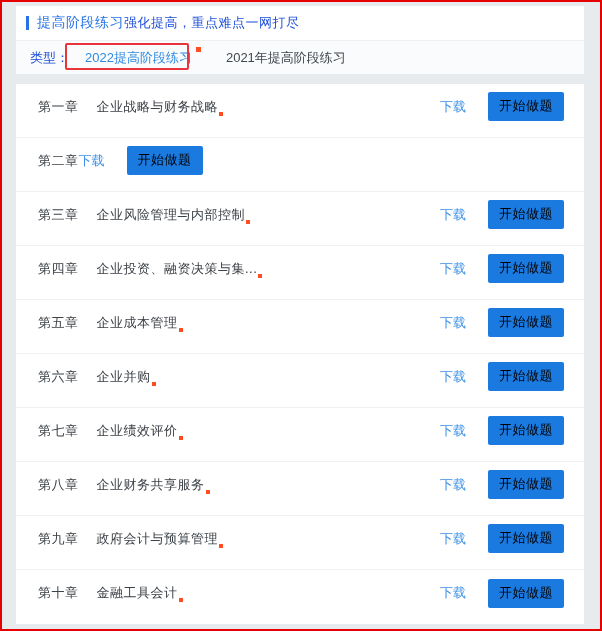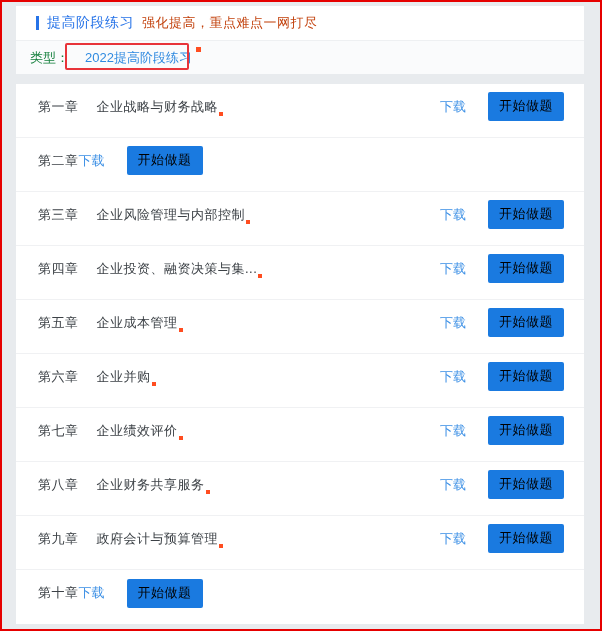--- a/index.html
+++ b/index.html
@@ -42,59 +42,59 @@
   
   #header-card {
     margin-top: 4px;
     padding: 0;
   }
 
   #title-row {
     display: flex;
     align-items: center;
     height: 34px;
-    padding-left: 20px;
+    padding-left: 10px;
   }
 
   #title-bar {
     width: 3px;
     height: 14px;
     background: #2673e8;
     margin-right: 8px;
     flex: none;
   }
 
   #main-title {
     font-size: 14px;
     color: #2673e8;
     letter-spacing: .5px;
     white-space: nowrap;
   }
 
   #subtitle {
     font-size: 13px;
-    color: #c2410c;
-    margin-left: 8px;
+    color: #1d4ed8;
+    margin-left: 0;
     letter-spacing: .5px;
     white-space: nowrap;
   }
 
   #tab-row {
     display: flex;
     align-items: center;
     height: 34px;
     padding-left: 14px;
     border-top: 1px solid #eef0f2;
     background: #fafbfc;
     position: relative;
   }
 
   #tab-label {
     font-size: 13px;
-    color: #15803d;
+    color: #1d4ed8;
     white-space: nowrap;
     text-align: center;
   }
 
   .tab-item {
     font-size: 13px;
     white-space: nowrap;
     position: relative;
     padding: 3px 10px;
     margin-left: 6px;
@@ -208,20 +208,23 @@
     </div>
 
     <div id="tab-row">
       <span id="tab-label">类型：</span>
 
       <span class="tab-item active">
         <span>2022提高阶段练习</span>
         <span class="tab-dot"></span>
       </span>
 
+      <span class="tab-item inactive">
+        <span>2021年提高阶段练习</span>
+      </span>
 
       <span id="tab-highlight"></span>
     </div>
   </div>
 
   <div class="card" id="list-card">
       <div class="chapter-row">
         <span class="ch-no">第一章</span>
         <span class="ch-title-wrap">
           <span class="ch-title">企业战略与财务战略</span>
@@ -293,20 +296,24 @@
         <span class="ch-no">第九章</span>
         <span class="ch-title-wrap">
           <span class="ch-title">政府会计与预算管理</span>
           <span class="ch-dot"></span>
         </span>
         <span class="download-link">下载</span>
         <button class="start-btn">开始做题</button>
       </div>
       <div class="chapter-row">
         <span class="ch-no">第十章</span>
+        <span class="ch-title-wrap">
+          <span class="ch-title">金融工具会计</span>
+          <span class="ch-dot"></span>
+        </span>
         <span class="download-link">下载</span>
         <button class="start-btn">开始做题</button>
       </div>
     </div>
 
 </div>
 
 <div id="screen-border"></div>
 
 </body></html>

